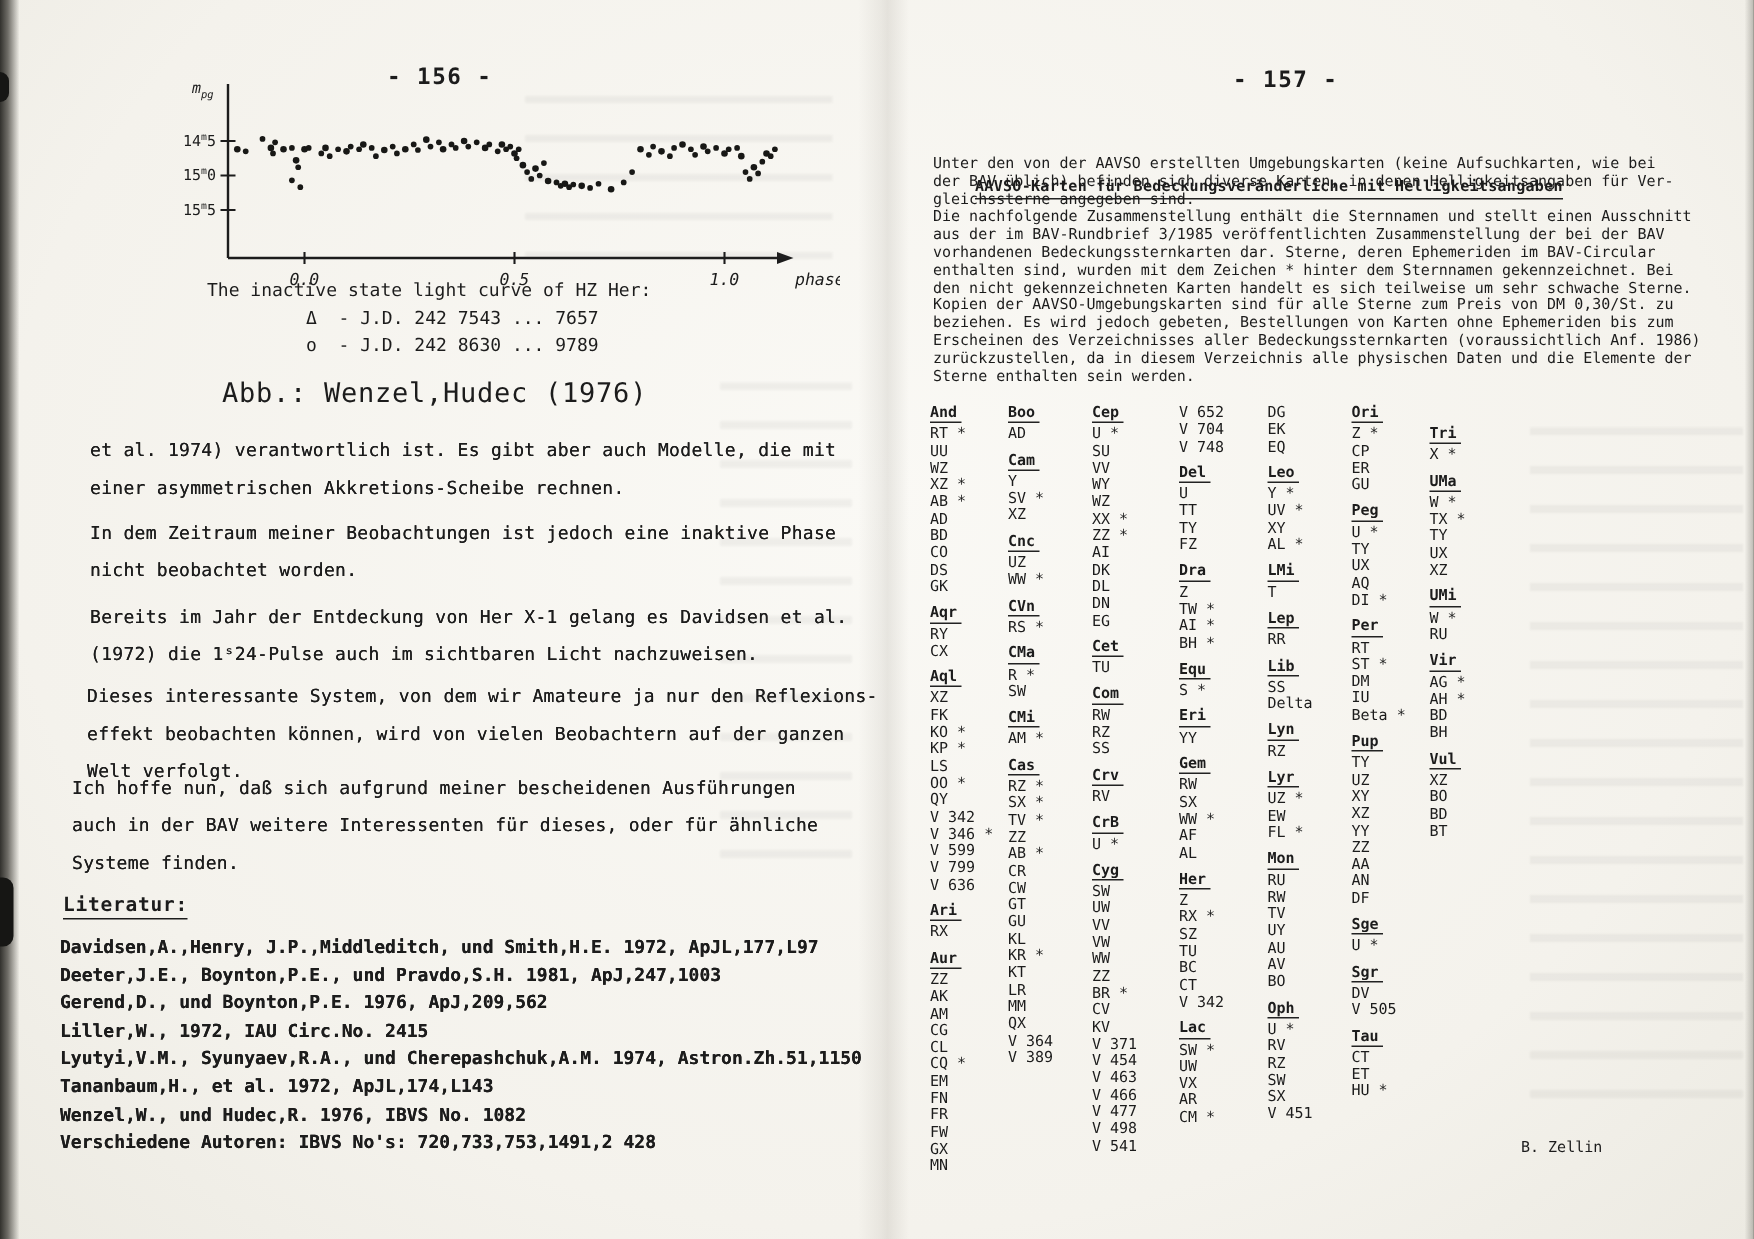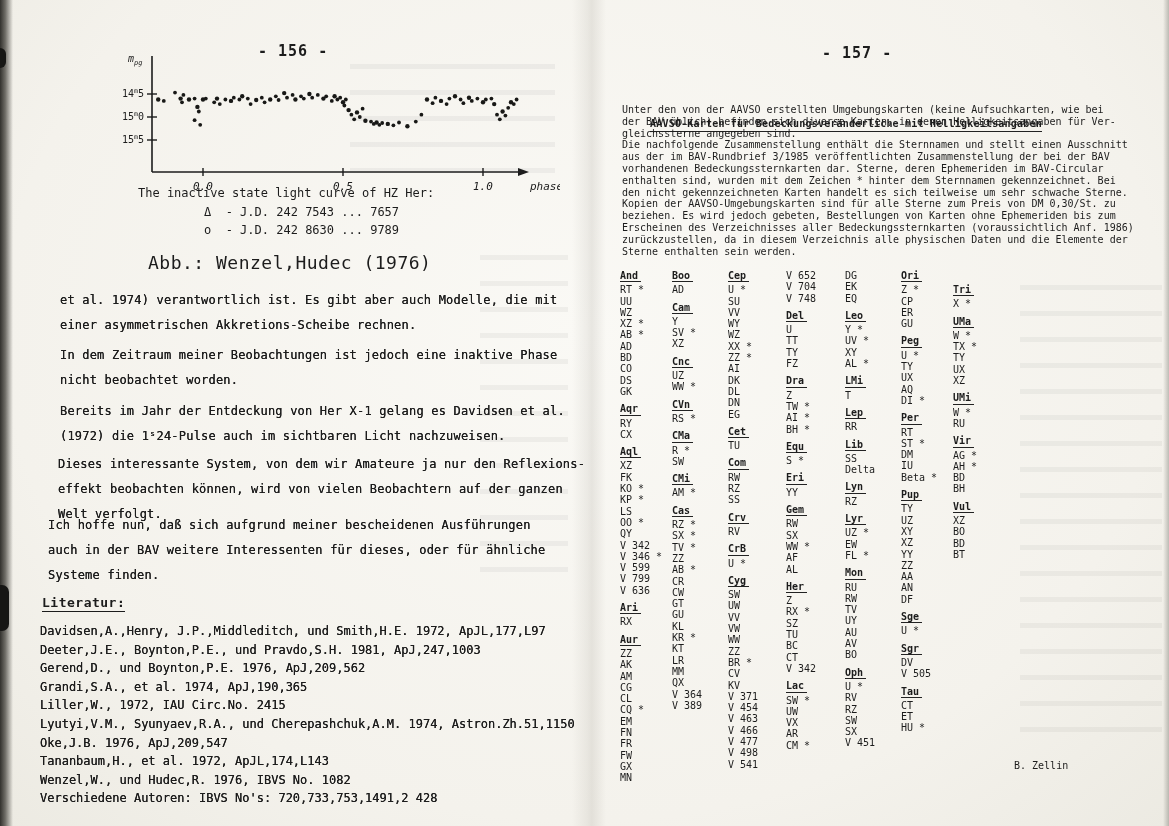--- a/index.html
+++ b/index.html
@@ -183,28 +183,26 @@
 effekt beobachten können, wird von vielen Beobachtern auf der ganzen
 Welt verfolgt.</div>
   <div class="abs para" style="left:48px;top:513px;">Ich hoffe nun, daß sich aufgrund meiner bescheidenen Ausführungen
 auch in der BAV weitere Interessenten für dieses, oder für ähnliche
 Systeme finden.</div>
 
   <div class="abs" style="left:42px;top:592px;">
     <span class="lit-head">Literatur:</span>
   </div>
 
-  <div id="refs" class="abs" style="left:40px;top:622px;">
+  <div id="refs" class="abs" style="left:40px;top:622px;font-weight:bold;">
       <div>Davidsen,A.,Henry, J.P.,Middleditch, und Smith,H.E. 1972, ApJL,177,L97</div>
       <div>Deeter,J.E., Boynton,P.E., und Pravdo,S.H. 1981, ApJ,247,1003</div>
       <div>Gerend,D., und Boynton,P.E. 1976, ApJ,209,562</div>
-      <div>Grandi,S.A., et al. 1974, ApJ,190,365</div>
       <div>Liller,W., 1972, IAU Circ.No. 2415</div>
       <div>Lyutyi,V.M., Syunyaev,R.A., und Cherepashchuk,A.M. 1974, Astron.Zh.51,1150</div>
-      <div>Oke,J.B. 1976, ApJ,209,547</div>
       <div>Tananbaum,H., et al. 1972, ApJL,174,L143</div>
       <div>Wenzel,W., und Hudec,R. 1976, IBVS No. 1082</div>
       <div>Verschiedene Autoren: IBVS No's: 720,733,753,1491,2 428</div>
     </div>
 
   <div class="abs pagenum" style="left:822px;top:44px;">- 157 -</div>
 
   <div class="abs" style="left:650px;top:84px;margin-top:28px;">
     <span class="rp-title">AAVSO-Karten für Bedeckungsveränderliche mit Helligkeitsangaben</span>
   </div>

